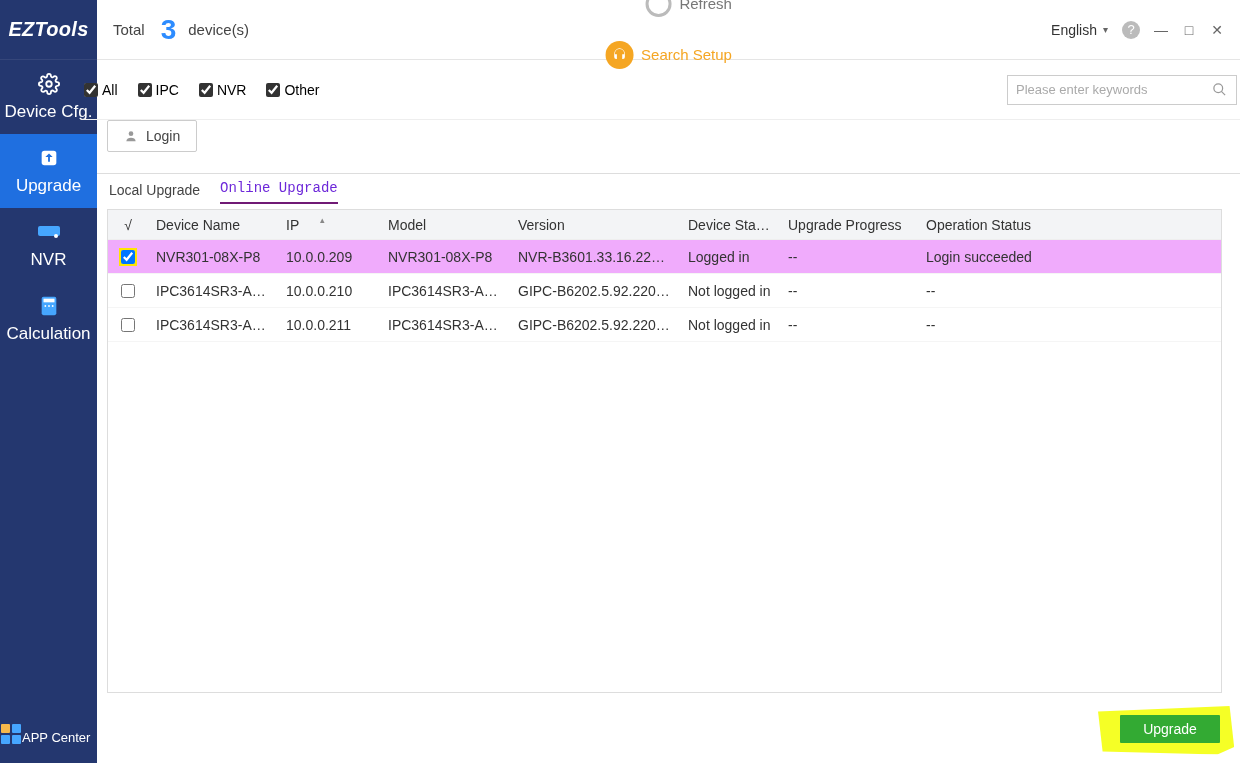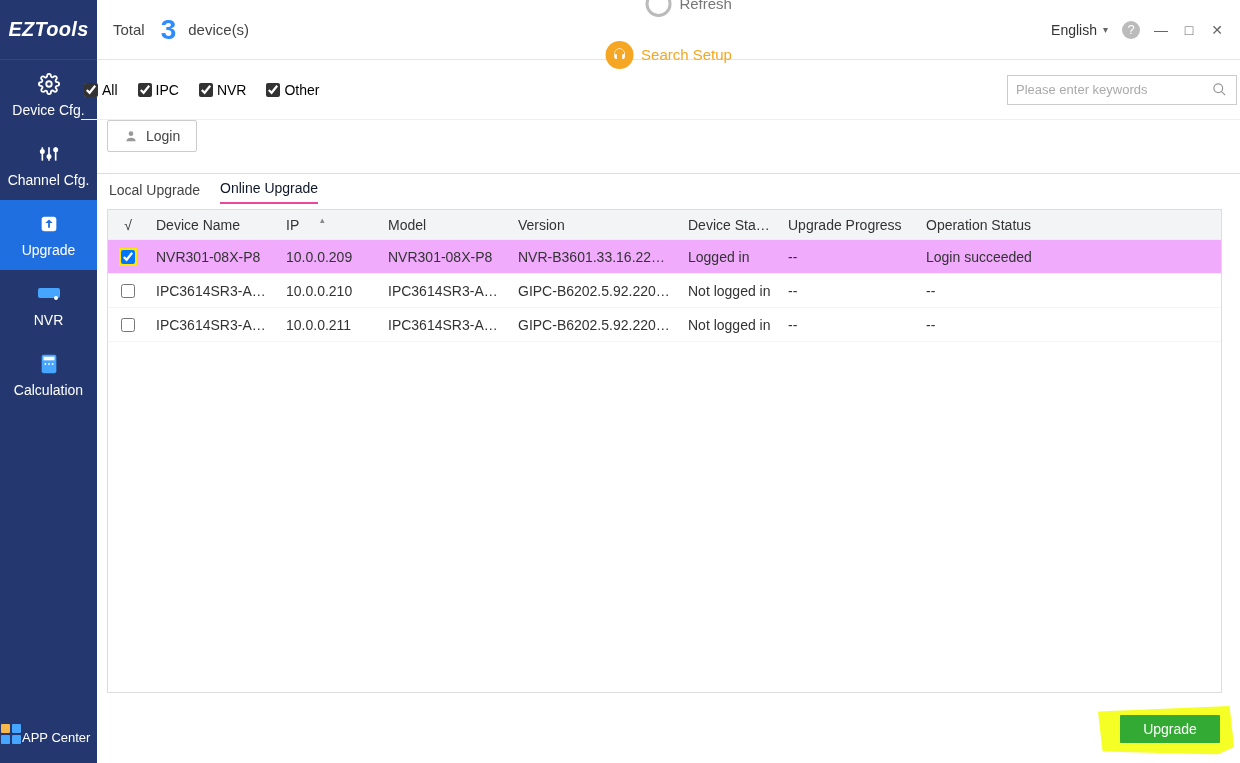--- a/index.html
+++ b/index.html
@@ -15,21 +15,21 @@
     font-size: 20px; font-weight: bold; font-style: italic; letter-spacing: 0.3px;
     border-bottom: 1px solid rgba(255,255,255,0.08);
   }
   .nav { display: flex; flex-direction: column; }
   .nav-item {
     display: flex; flex-direction: column; align-items: center;
     padding: 12px 0 12px; cursor: pointer; font-size: 12.5px;
   }
   .nav-item.active { background: #1f6fe0; }
   .nav-icon { width: 24px; height: 24px; margin-bottom: 6px; display:flex; align-items:center; justify-content:center; }
-  .nav-label { font-size: 14px; }
+  .nav-label { font-size: 17px; }
   .app-center {
     position: absolute; bottom: 12px; left: 0; width: 97px;
     display: flex; flex-direction: row; align-items: center; font-size: 13px; cursor:pointer;
   }
   .app-center-icon { width:22px; height:22px; margin-bottom:6px; display:flex; flex-wrap:wrap; gap:2px; justify-content:center; align-content:center;}
   .app-center-icon span { width:9px; height:9px; border-radius:1px; display:block;}
   .sq1{background:#f7b84b;} .sq2{background:#46a6ff;} .sq3{background:#46a6ff;} .sq4{background:#46a6ff;}
 
   
   .topbar {
@@ -84,21 +84,21 @@
     border-radius:2px; color:#444;
   }
   .login-icon { color:#999; }
 
   
   .tabs {
     position:absolute; left:97px; top:174px; right:0; height:30px;
     display:flex; align-items:flex-end; padding:0 12px; gap:20px; font-size:14px;
   }
   .tab { padding-bottom:6px; cursor:pointer; color:#444;}
-  .tab.active { color:#0f172a; border-bottom:2px solid #ec4899;}
+  .tab.active { color:#6d28d9; border-bottom:2px solid #701a75;font-family:Liberation Mono, monospace;}
 
   
   .table-wrap {
     position:absolute; left:107px; top:209px; right:18px; bottom:70px;
     border:1px solid #ddd; background:#fff; overflow:hidden;
   }
   .thead {
     height:30px; background:#f3f4f6; display:flex; align-items:center;
     font-size:14px; color:#333; border-bottom:1px solid #eee;
   }
@@ -142,33 +142,20 @@
     <div class="nav-item">
       <span class="nav-icon">
         <svg width="22" height="22" viewBox="0 0 24 24" fill="none" stroke="#fff" stroke-width="2">
             <circle cx="12" cy="12" r="3"></circle>
             <path d="M19.4 15a1.7 1.7 0 0 0 .3 1.8l.1.1a2 2 0 1 1-2.8 2.8l-.1-.1a1.7 1.7 0 0 0-1.8-.3 1.7 1.7 0 0 0-1 1.5V21a2 2 0 1 1-4 0v-.1a1.7 1.7 0 0 0-1-1.5 1.7 1.7 0 0 0-1.8.3l-.1.1a2 2 0 1 1-2.8-2.8l.1-.1a1.7 1.7 0 0 0 .3-1.8 1.7 1.7 0 0 0-1.5-1H3a2 2 0 1 1 0-4h.1a1.7 1.7 0 0 0 1.5-1 1.7 1.7 0 0 0-.3-1.8l-.1-.1a2 2 0 1 1 2.8-2.8l.1.1a1.7 1.7 0 0 0 1.8.3H9a1.7 1.7 0 0 0 1-1.5V3a2 2 0 1 1 4 0v.1a1.7 1.7 0 0 0 1 1.5 1.7 1.7 0 0 0 1.8-.3l.1-.1a2 2 0 1 1 2.8 2.8l-.1.1a1.7 1.7 0 0 0-.3 1.8V9a1.7 1.7 0 0 0 1.5 1H21a2 2 0 1 1 0 4h-.1a1.7 1.7 0 0 0-1.5 1z"></path>
           </svg>
       </span>
       <span class="nav-label">Device Cfg.</span>
     </div>
 
-    <div class="nav-item">
-      <span class="nav-icon">
-        <svg width="20" height="20" viewBox="0 0 24 24" fill="none" stroke="#fff" stroke-width="2">
-            <line x1="4" y1="4" x2="4" y2="20"></line>
-            <line x1="12" y1="4" x2="12" y2="20"></line>
-            <line x1="20" y1="4" x2="20" y2="20"></line>
-            <circle cx="4" cy="9" r="2" fill="#fff"></circle>
-            <circle cx="12" cy="15" r="2" fill="#fff"></circle>
-            <circle cx="20" cy="7" r="2" fill="#fff"></circle>
-          </svg>
-      </span>
-      <span class="nav-label">Channel Cfg.</span>
-    </div>
 
     <div class="nav-item active">
       <span class="nav-icon">
         <svg width="22" height="22" viewBox="0 0 24 24" fill="#fff">
             <rect x="4" y="4" width="16" height="16" rx="3"></rect>
             <path d="M12 7l4 4h-3v5h-2v-5H8l4-4z" fill="#1f6fe0"></path>
           </svg>
       </span>
       <span class="nav-label">Upgrade</span>
     </div>

